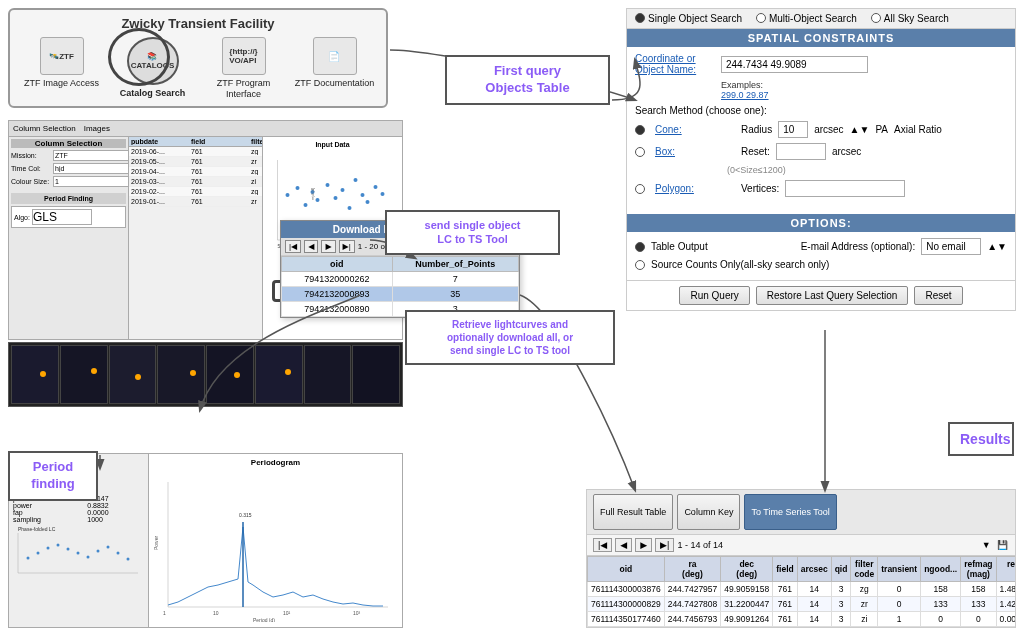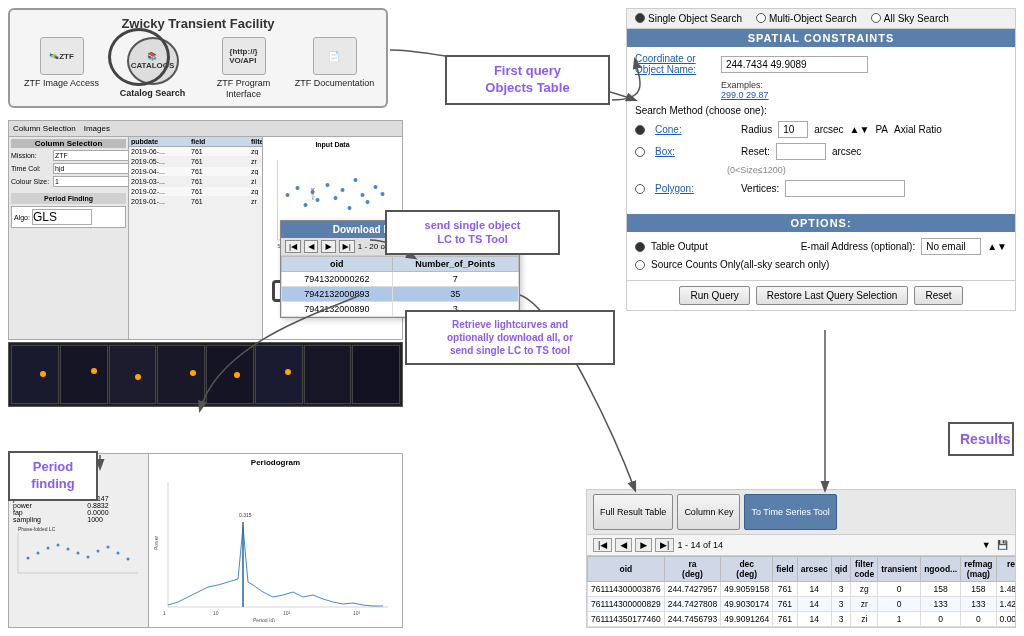--- a/index.html
+++ b/index.html
@@ -898,21 +898,21 @@
           <td>zg</td>
           <td>0</td>
           <td>158</td>
           <td>158</td>
           <td>1.483600e+01</td>
 
         </tr>
         <tr>
           <td>761114300000829</td>
           <td>244.7427808</td>
-          <td>49.9030174</td>
+          <td>31.2200447</td>
           <td>761</td>
           <td>14</td>
           <td>3</td>
           <td>zr</td>
           <td>0</td>
           <td>133</td>
           <td>133</td>
           <td>1.425000e+02</td>
 
         </tr>

